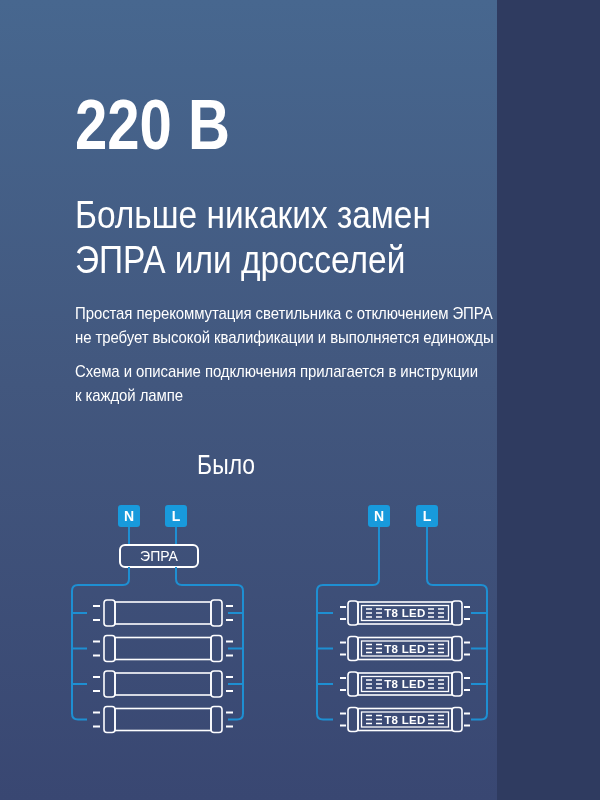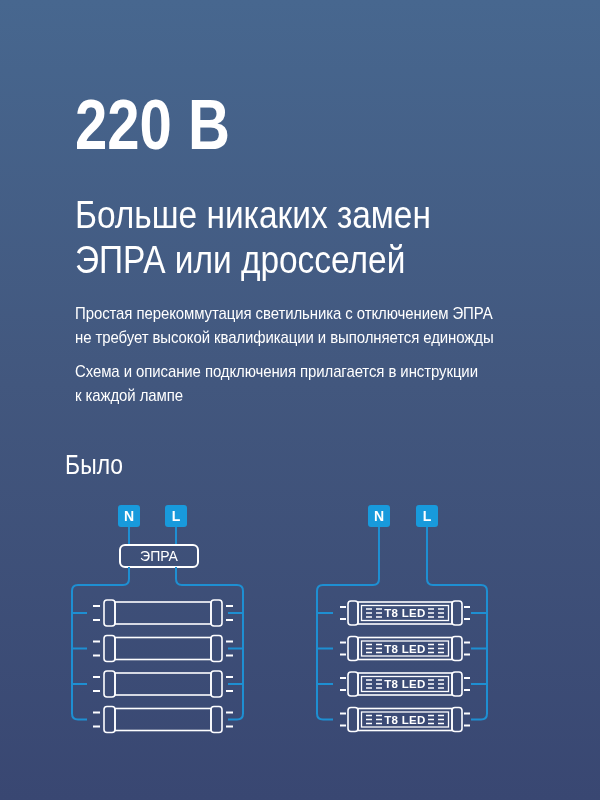--- a/index.html
+++ b/index.html
@@ -2,21 +2,21 @@
 <html style="--background-top: #47678f; --background-mid: #42577e; --background-bottom: #394772; --wire: #1e8fd2; --terminal: #189adc; --text: #ffffff;"><head>
 <meta charset="utf-8">
 <style>
   html, body {
     margin: 0;
     padding: 0;
     background: #2f3b60;
   }
   .poster {
     position: relative;
-    width: 600px;
+    width: 497px;
     height: 800px;
     overflow: hidden;
     color: #fff;
     font-family: "Liberation Sans", sans-serif;
     background: linear-gradient(180deg,
       var(--background-top, #47678f) 0%,
       var(--background-mid, #42577e) 48%,
       var(--background-bottom, #394772) 100%);
   }
   .hero-title {
@@ -53,21 +53,21 @@
     transform: scaleX(0.88);
     transform-origin: left top;
     white-space: nowrap;
   }
   .para-1 { top: 302px; }
   .para-2 { top: 360px; }
   .diagram-label {
     position: absolute;
     top: 450px;
     display: flex;
-    justify-content: flex-start;
+    justify-content: flex-end;
     font-size: 27px;
     font-weight: 400;
   }
   .diagram-label > span {
     display: inline-block;
     transform: scaleX(0.85);
     transform-origin: center top;
     white-space: nowrap;
   }
   .label-before { left: 60px;  width: 200px; }

